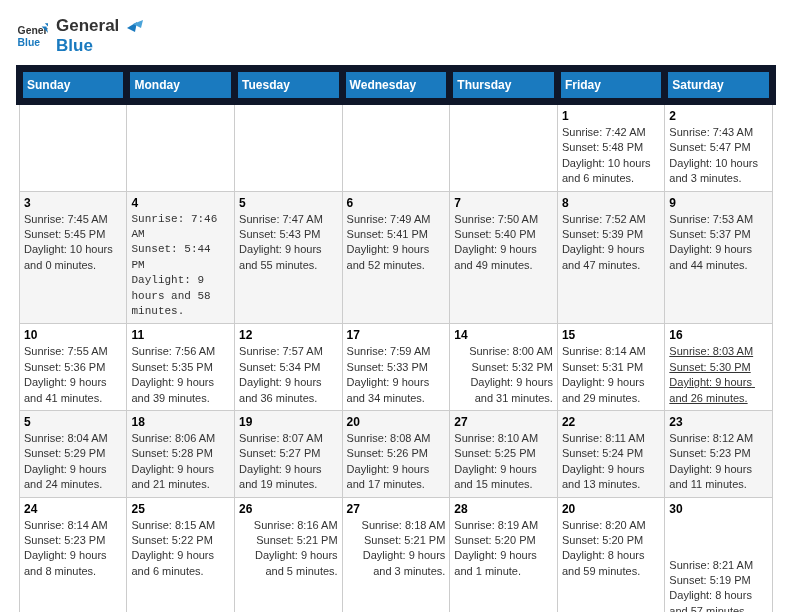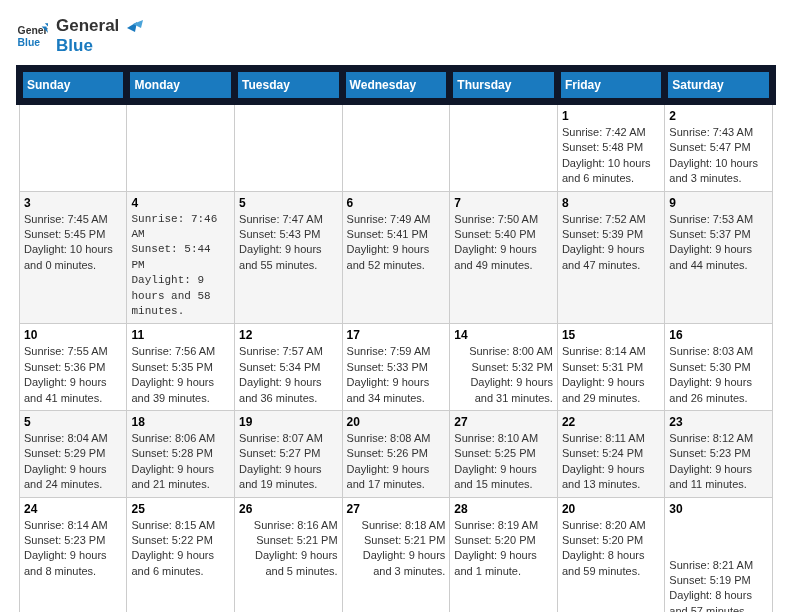--- a/index.html
+++ b/index.html
@@ -206,21 +206,21 @@
 Daylight: 9 hours and 31 minutes.</div>
         </td>
         <td>
           <div class="day-num">15</div>
           <div class="day-info" style="white-space: pre-wrap;">Sunrise: 8:14 AM
 Sunset: 5:31 PM
 Daylight: 9 hours and 29 minutes.</div>
         </td>
         <td>
           <div class="day-num">16</div>
-          <div class="day-info" style="white-space: pre-wrap;">Sunrise: 8:03 AM
+          <div class="day-info" style="white-space: pre-wrap; text-decoration: underline;">Sunrise: 8:03 AM
 Sunset: 5:30 PM
 Daylight: 9 hours and 26 minutes.</div>
         </td>
       </tr>
       <tr>
         <td>
           <div class="day-num">5</div>
           <div class="day-info" style="white-space: pre-wrap;">Sunrise: 8:04 AM
 Sunset: 5:29 PM
 Daylight: 9 hours and 24 minutes.</div>

